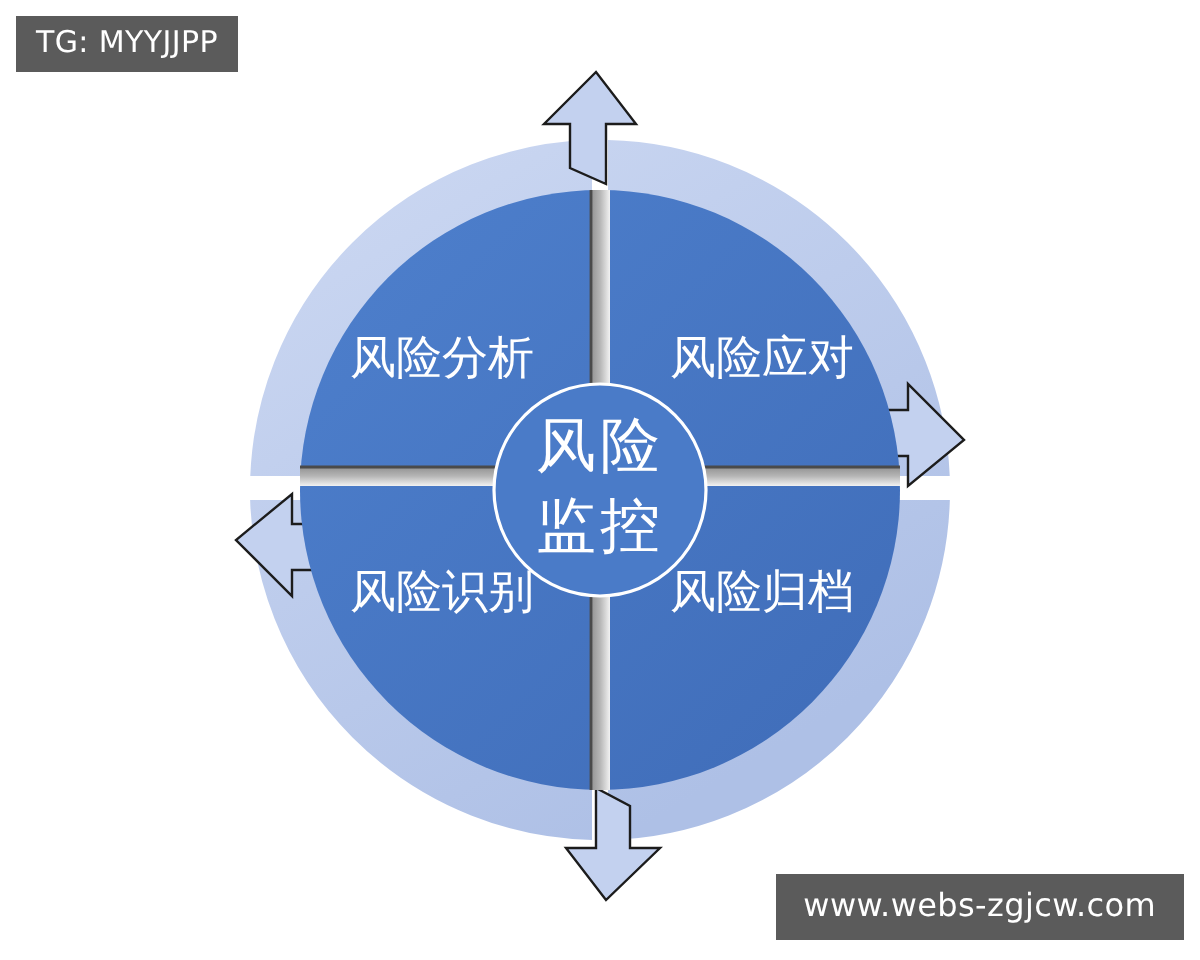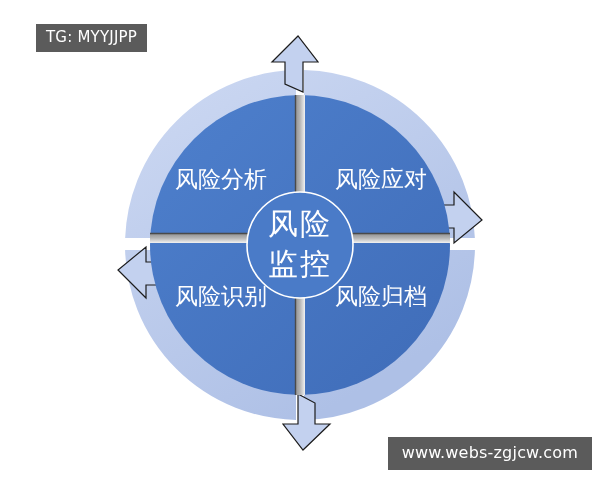--- a/index.html
+++ b/index.html
@@ -23,23 +23,22 @@
     font-size: 15px;
     line-height: 1;
     letter-spacing: 0.2px;
     white-space: nowrap;
     display: flex;
     align-items: center;
     justify-content: center;
   }
   #wm-top {
     left: 8px;
-    top: 24px;
+    top: 8px;
     padding: 6px 10px 7px 10px;
-    margin-left: 28px;
   }
   #wm-bottom {
     right: 8px;
     bottom: 10px;
     padding: 8px 14px 9px 14px;
     font-size: 16px;
   }
 
   
   #diagram-wrap {

